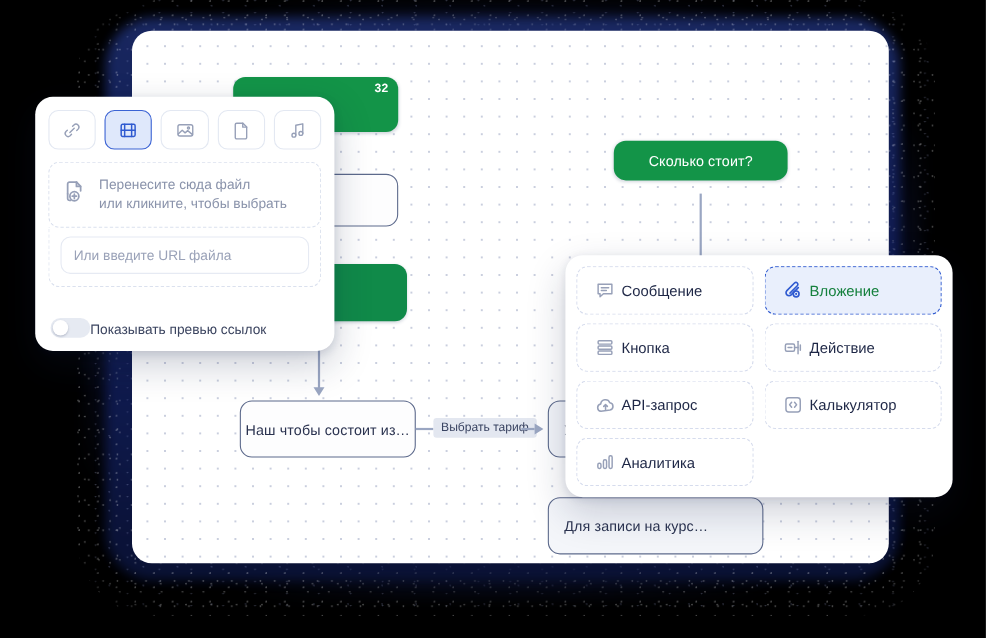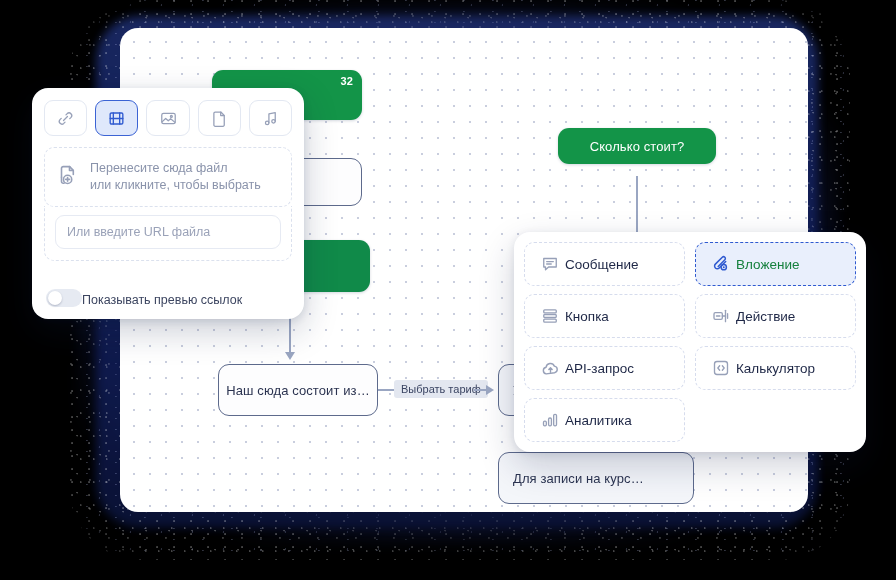--- a/index.html
+++ b/index.html
@@ -297,21 +297,21 @@
     </div>
 
     <div class="node green dark" style="left:92px; top:212px; width:158px; height:52px; justify-content:flex-start; padding-left:14px;">
       <span>кнопку</span>
     </div>
 
     <div class="vline" style="left:169px; top:264px; height:62px;"></div>
     <div class="arrow-down" style="left:165px; top:324px;"></div>
 
     <div class="node white" style="left:98px; top:336px; width:160px; height:52px;">
-      <span>Наш сюда состоит из…</span>
+      <span>Наш чтобы состоит из…</span>
     </div>
 
     <div class="hline" style="left:258px; top:361px; width:16px;"></div>
     <div class="edge-label" style="left:274px; top:352px;">Выбрать тариф</div>
     <div class="hline" style="left:354px; top:361px; width:12px;"></div>
     <div class="arrow-right" style="left:366px; top:357px;"></div>
 
     <div class="node green" style="left:438px; top:100px; width:158px; height:36px;">
       <span>Сколько стоит?</span>
     </div>

